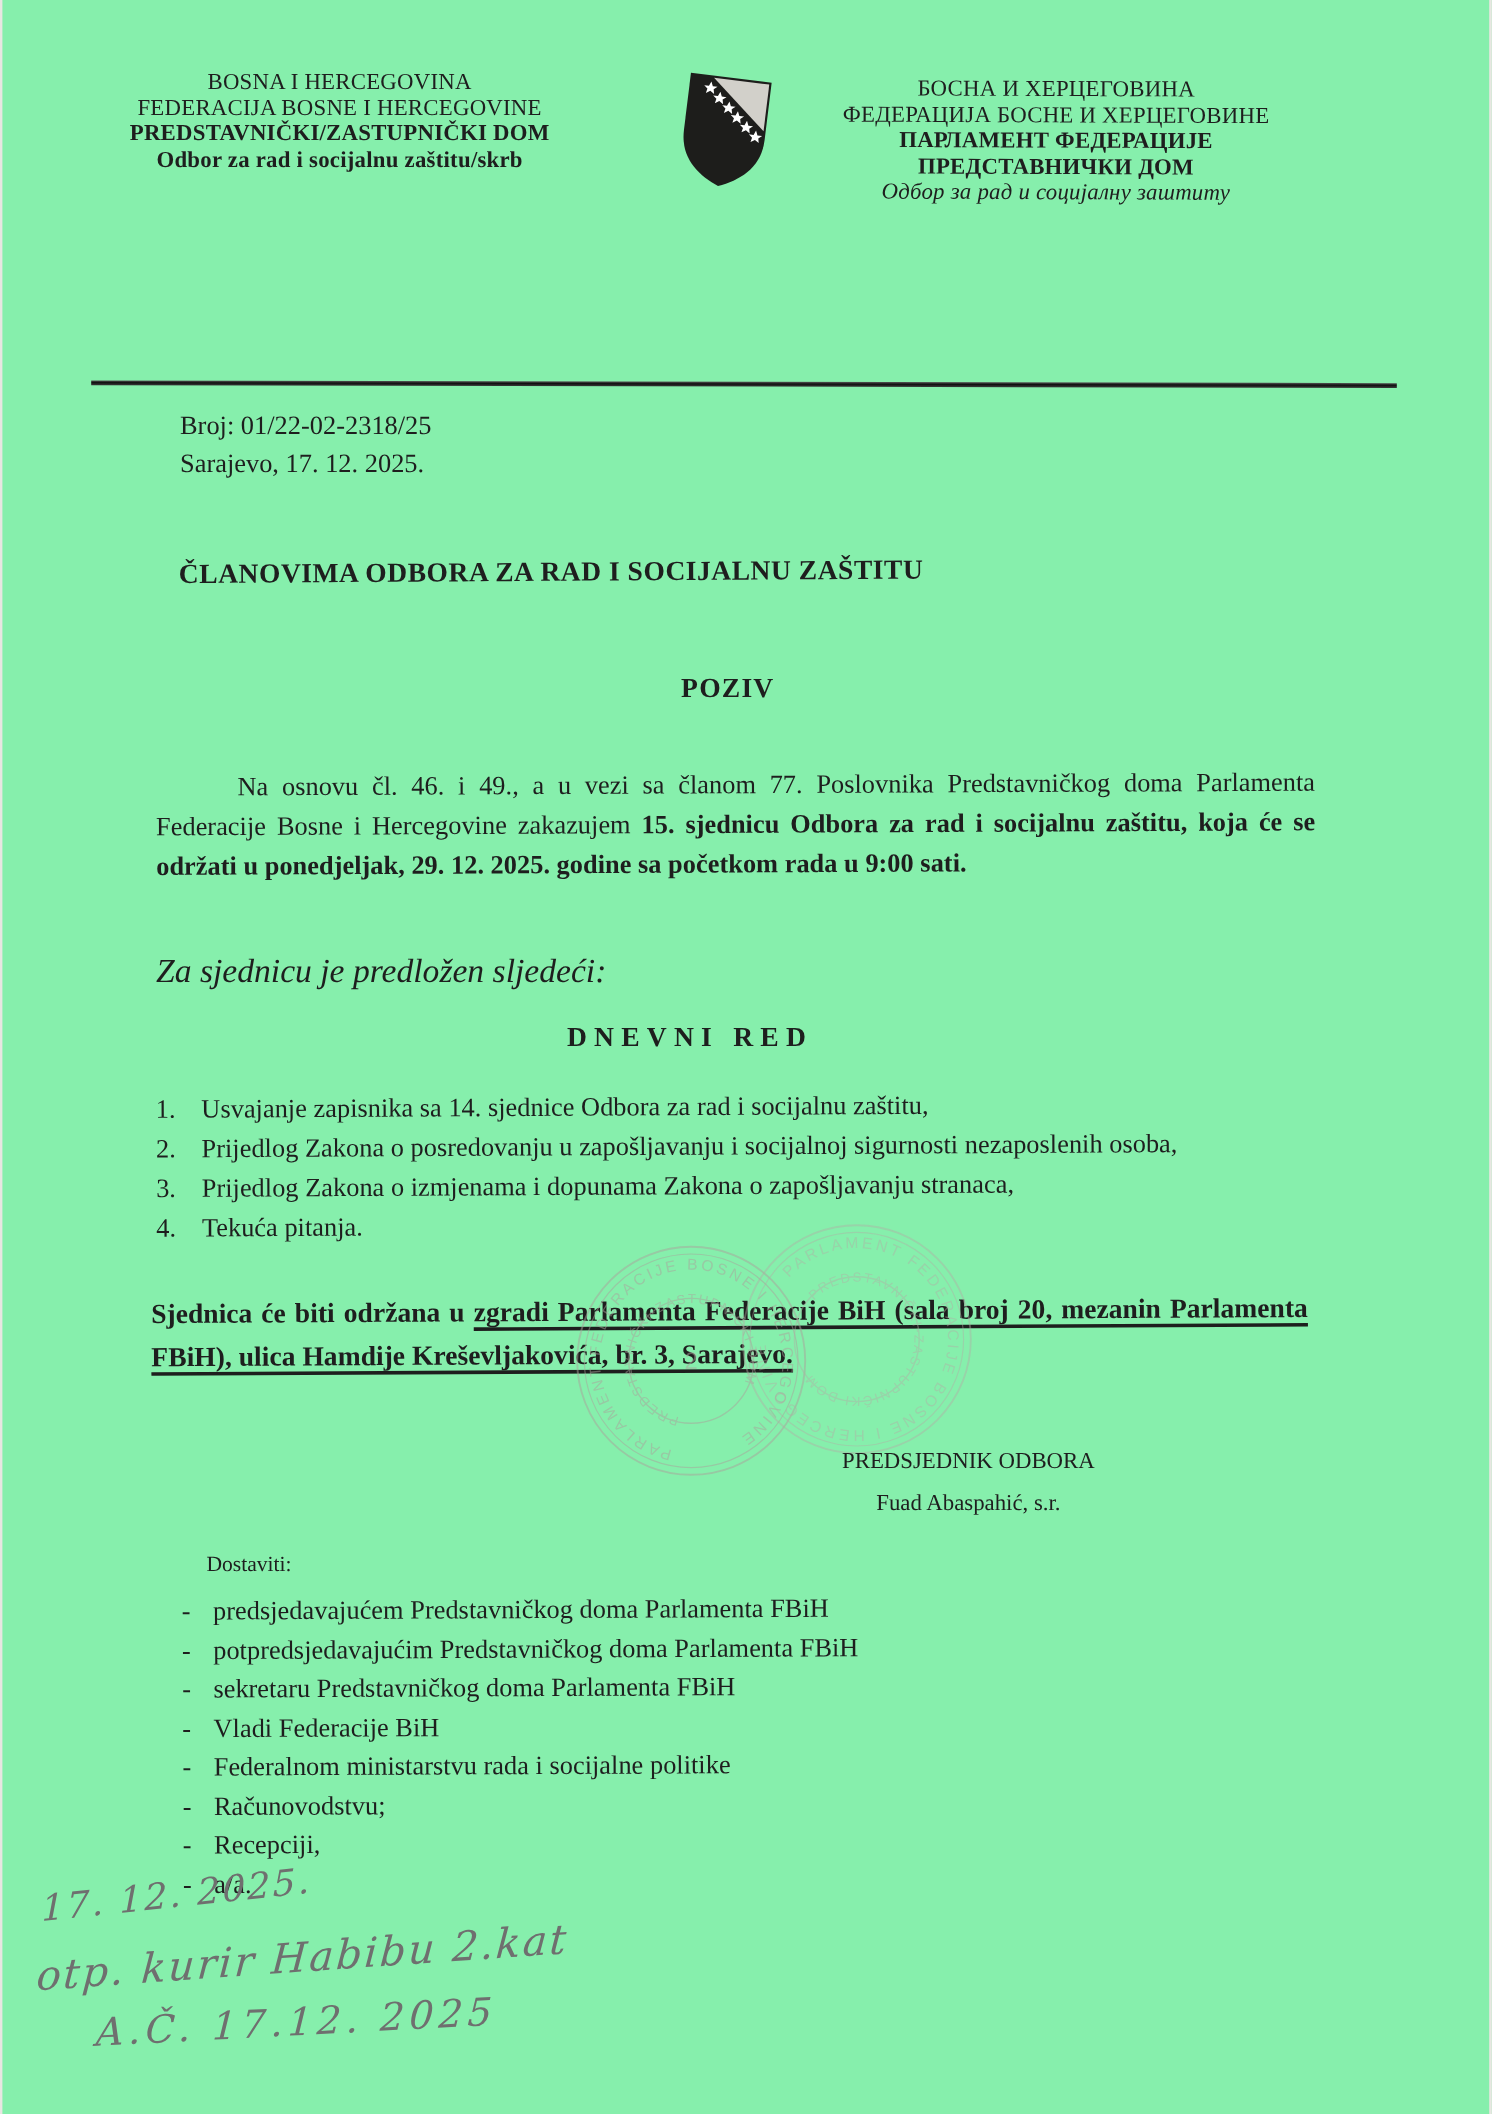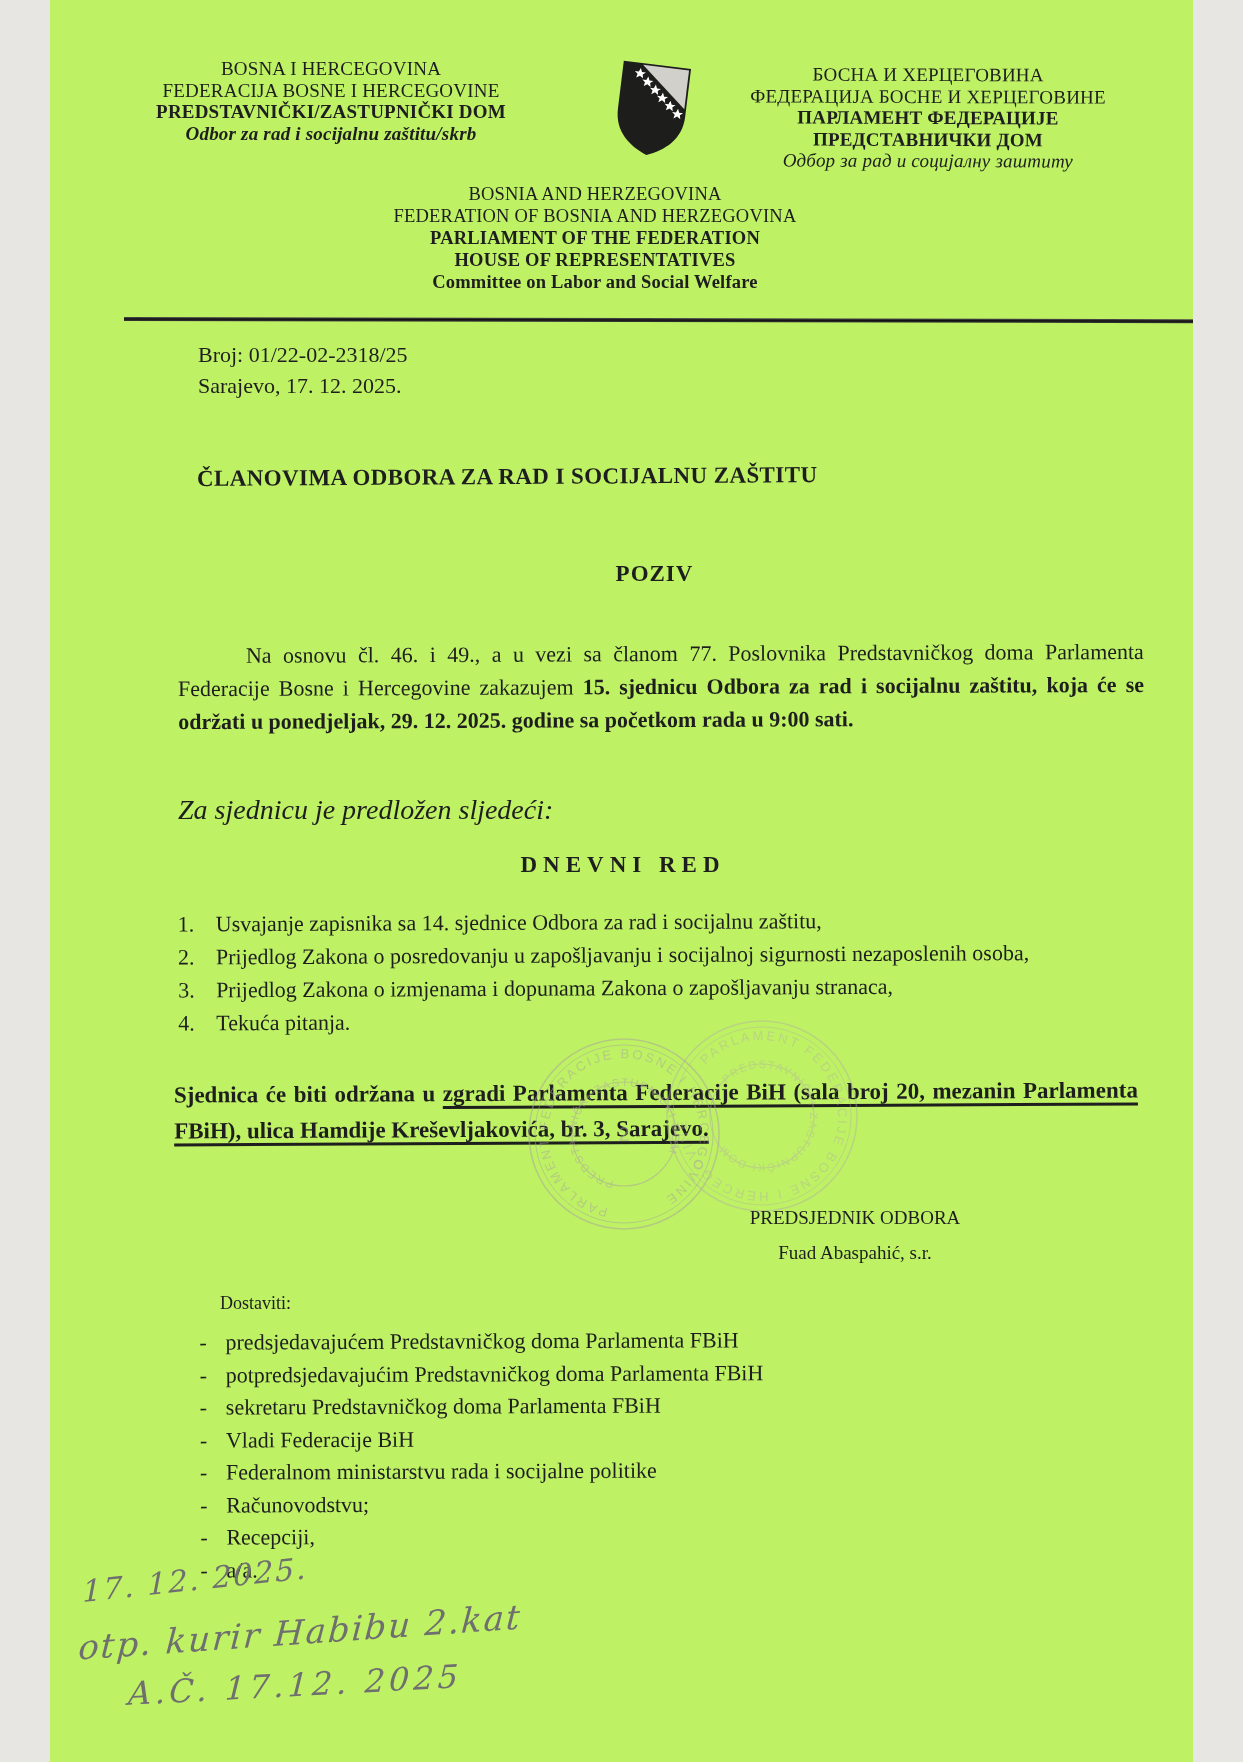--- a/index.html
+++ b/index.html
@@ -1,26 +1,26 @@
 <!DOCTYPE html>
 <html lang="bs"><head>
 <meta charset="utf-8">
 <style>
   html,body{margin:0;padding:0;background:#e8e6e2;}
   .page{
-    position:relative;width:1143px;height:1762px;margin:0 auto;
-    background:#bef264;overflow:hidden;
+    position:relative;width:1239px;height:1762px;margin:0 auto;
+    background:#86efac;overflow:hidden;
     font-family:"Liberation Serif","DejaVu Serif",serif;
     color:#1e1e1e;
   }
   .abs{position:absolute;}
   
   .hdr{font-size:19px;line-height:21.5px;text-align:center;letter-spacing:.2px;}
   .hdr .b{font-weight:bold;}
-  .hdr .bi{font-weight:bold;font-style:italic;}
+  .hdr .bi{font-weight:bold;}
   .hdr-left{left:62px;top:58px;width:438px;}
   .hdr-right{left:648px;top:64px;width:460px;transform:rotate(.2deg);}
   .hdr-right .it{font-style:italic;}
   .hdr-en{left:295px;top:183px;width:500px;font-size:18.5px;line-height:22px;}
   .emblem{left:561px;top:56px;width:82px;height:106px;transform:rotate(7deg);}
   .rule{left:74px;top:317px;width:1088px;height:4px;
         background:linear-gradient(#555,#101010 45%,#3a3a3a);transform:rotate(.12deg);transform-origin:left center;}
   
   .meta{left:148px;top:339px;font-size:22px;line-height:31px;}
   .recipient{left:147px;top:464px;font-size:23px;font-weight:bold;letter-spacing:.4px;transform:rotate(-.35deg);}
@@ -90,27 +90,20 @@
   </svg>
 
   <div class="abs hdr hdr-right">
     <div>БОСНА И ХЕРЦЕГОВИНА</div>
     <div>ФЕДЕРАЦИЈА БОСНЕ И ХЕРЦЕГОВИНЕ</div>
     <div class="b">ПАРЛАМЕНТ ФЕДЕРАЦИЈЕ</div>
     <div class="b">ПРЕДСТАВНИЧКИ ДОМ</div>
     <div class="it">Одбор за рад и социјалну заштиту</div>
   </div>
 
-  <div class="abs hdr hdr-en">
-    <div>BOSNIA AND HERZEGOVINA</div>
-    <div>FEDERATION OF BOSNIA AND HERZEGOVINA</div>
-    <div class="b">PARLIAMENT OF THE FEDERATION</div>
-    <div class="b">HOUSE OF REPRESENTATIVES</div>
-    <div class="b">Committee on Labor and Social Welfare</div>
-  </div>
 
   <div class="abs rule"></div>
 
   <div class="abs meta">
     <div>Broj: 01/22-02-2318/25</div>
     <div>Sarajevo, 17. 12. 2025.</div>
   </div>
 
   <div class="abs recipient">ČLANOVIMA ODBORA ZA RAD I SOCIJALNU ZAŠTITU</div>
   <div class="abs title">POZIV</div>

